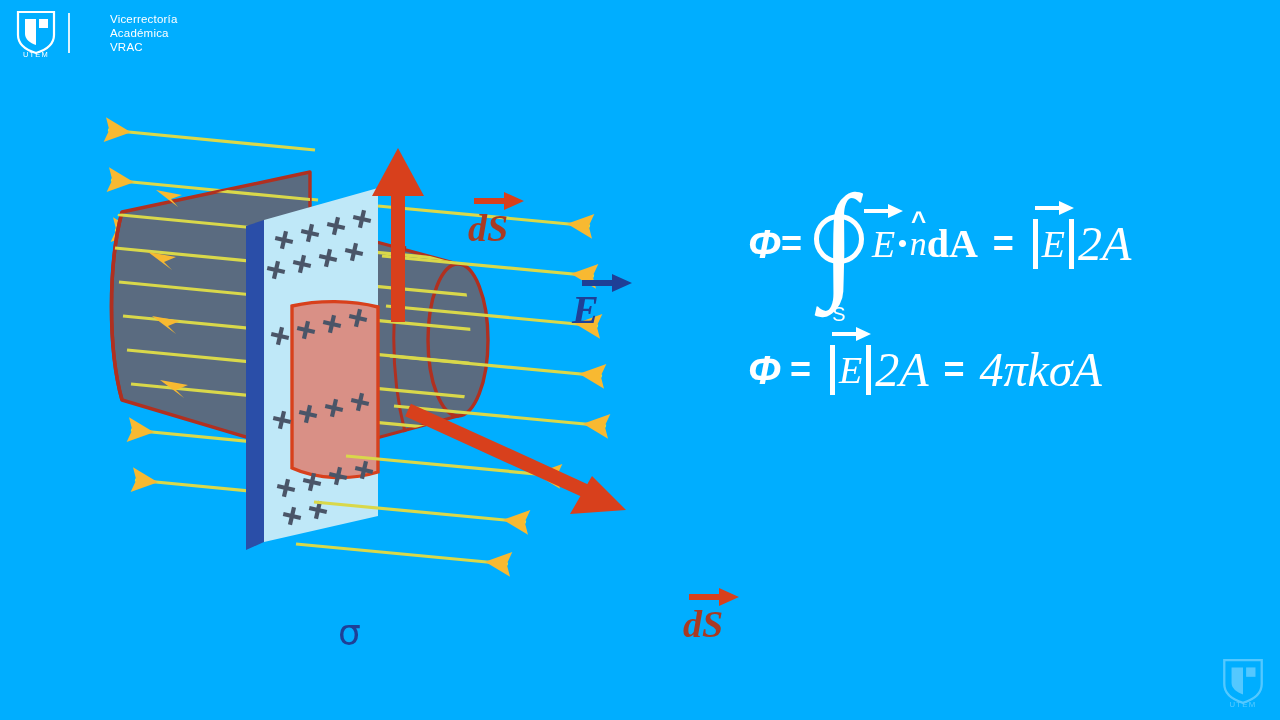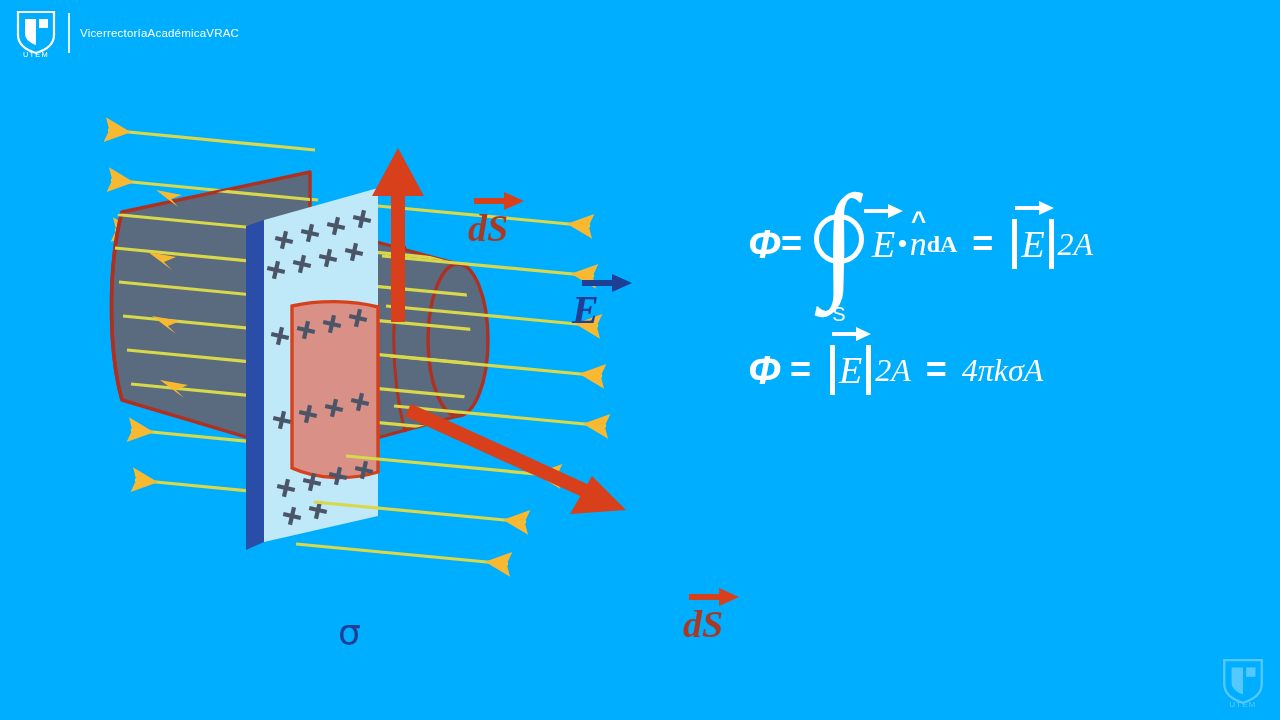--- a/index.html
+++ b/index.html
@@ -28,25 +28,26 @@
     gap: 10px;
   }
   #header .logo-mark { width: 44px; height: 50px; display:block; }
   #header .divider {
     width: 2px;
     height: 40px;
     background: rgba(255,255,255,.85);
   }
   #header .org-lines {
     display: flex;
-    flex-direction: row;
+    flex-direction: column;
     color: #ffffff;
     font-size: 11.5px;
     line-height: 14.2px;
     letter-spacing: .2px;
+    margin-left: 30px;
   }
 
   
   #watermark {
     position: absolute;
     right: 14px;
     bottom: 8px;
     opacity: .33;
   }
 
@@ -129,27 +130,27 @@
   .mit {
     font-family: "Liberation Serif", serif;
     font-style: italic;
     font-size: 38px;
     line-height: 1;
   }
   .mit.small { font-size: 34px; }
   .mbold {
     font-family: "Liberation Serif", serif;
     font-weight: bold;
-    font-size: 24px;
+    font-size: 40px;
     line-height: 1;
   }
   .mup {
     font-family: "Liberation Serif", serif;
     font-style: italic;
-    font-size: 32px;
+    font-size: 48px;
     line-height: 1;
   }
   .dot {
     font-size: 30px;
     line-height: 1;
     padding: 0 2px;
   }
 
   
   .vec { position: relative; display: inline-block; }

